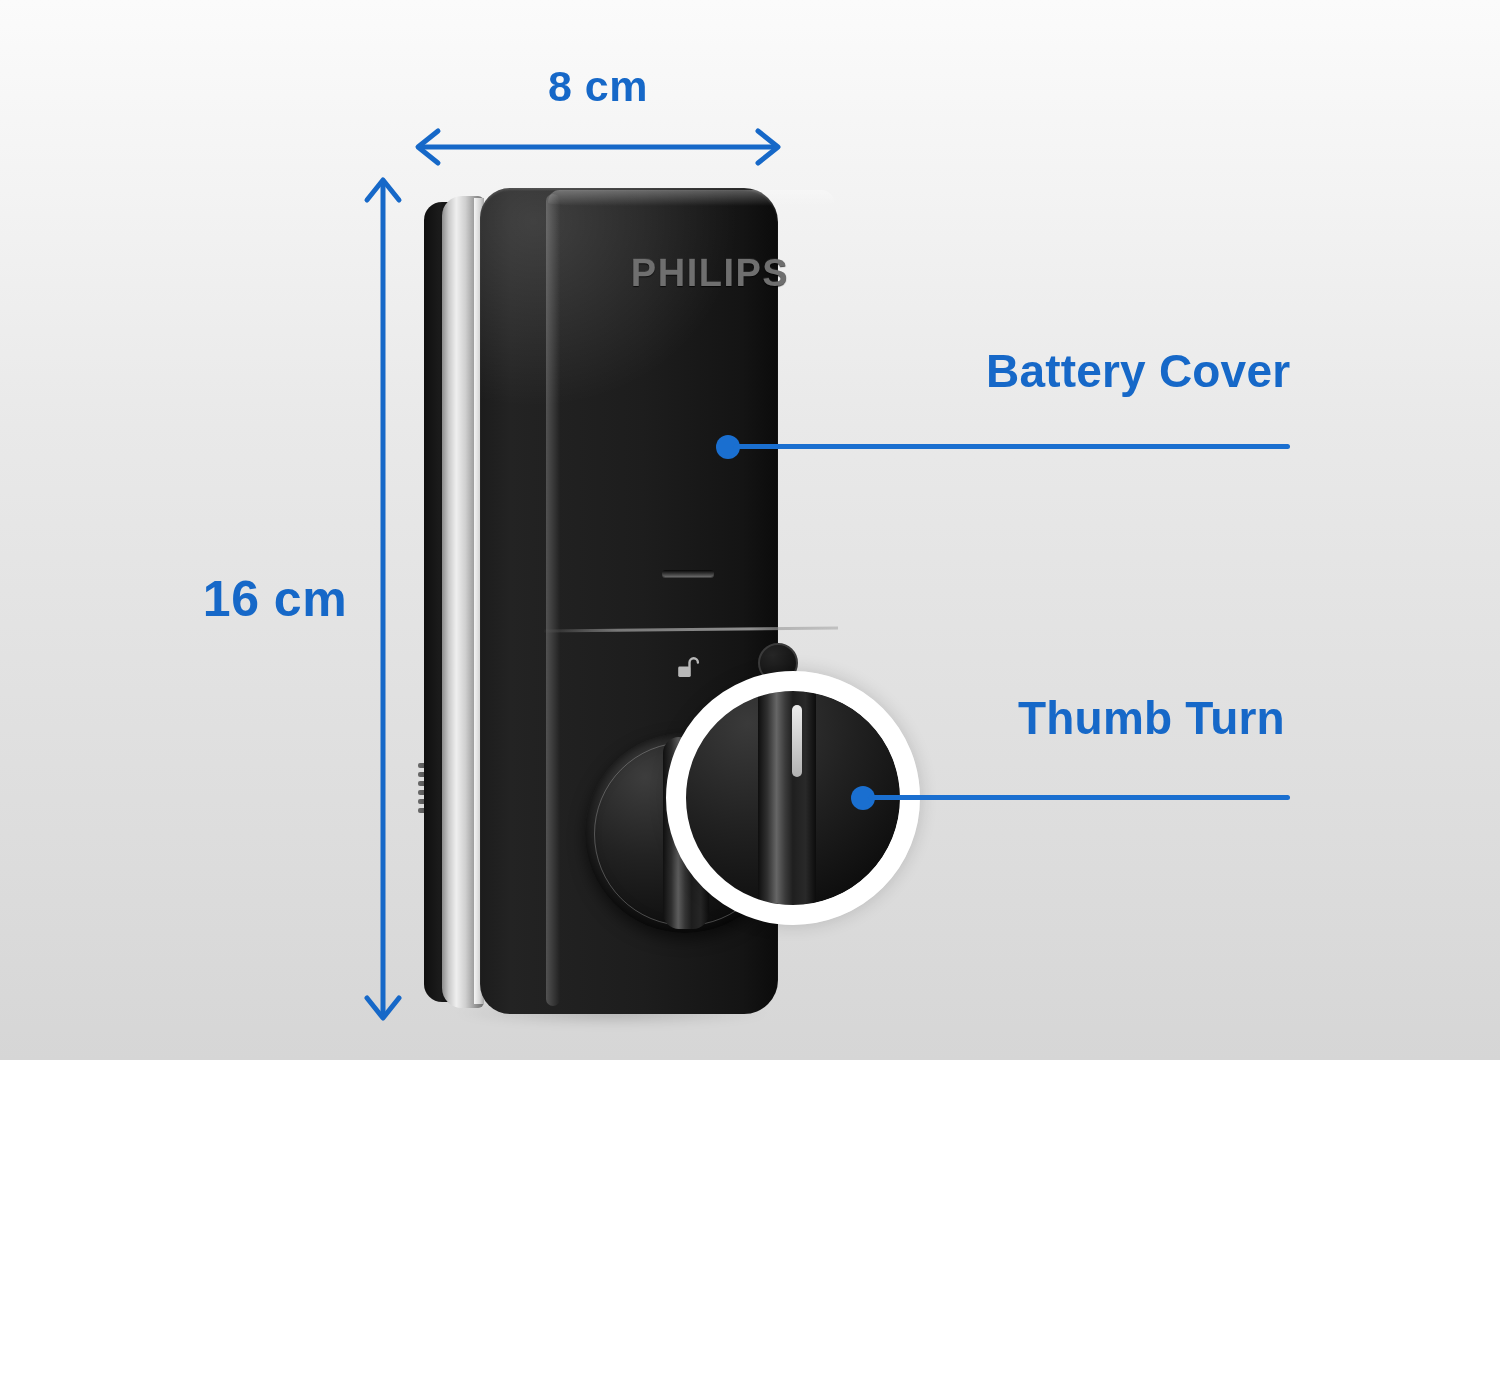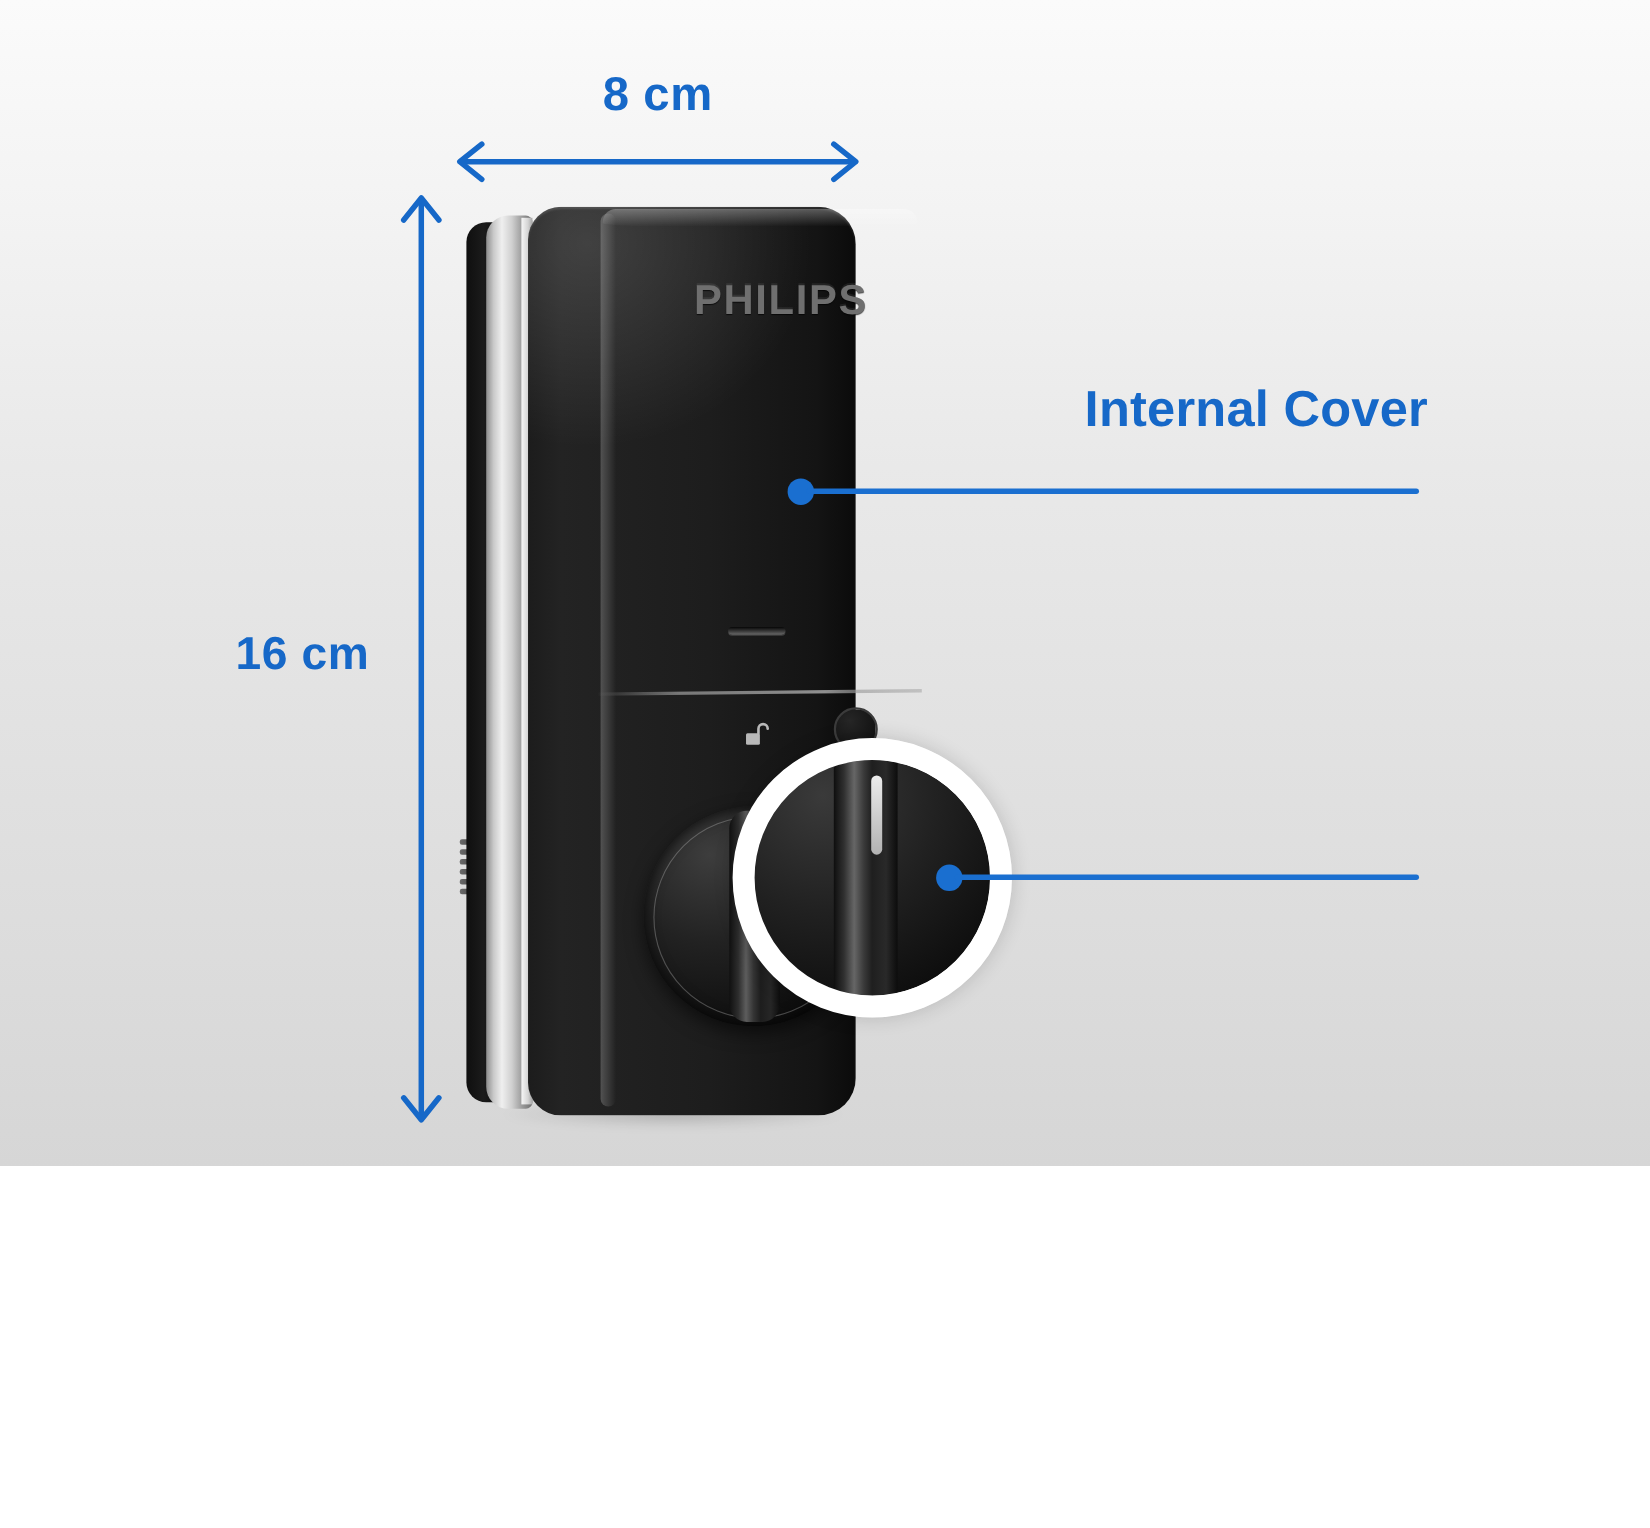--- a/index.html
+++ b/index.html
@@ -30,21 +30,21 @@
   #label-width {
     left: 500px;
     top: 62px;
     font-size: 43px;
     width: 196px;
     text-align: center;
   }
   #label-height {
     left: 150px;
     top: 570px;
-    font-size: 42px;
+    font-size: 50px;
     width: 250px;
     text-align: center;
   }
 
   .arrow-svg {
     position: absolute;
     overflow: visible;
   }
   #arrow-width { left: 408px; top: 126px; }
   #arrow-height { left: 362px; top: 170px; }
@@ -433,19 +433,20 @@
       <div class="mag-knob-base"></div>
       <div class="mag-knob-rim"></div>
       <div class="mag-knob-lever"></div>
       <div class="mag-knob-notch"></div>
     </div>
     <div id="magnifier-ring"></div>
   </div>
 
   <div class="callout-dot" id="callout-battery-dot"></div>
   <div class="callout-line" id="callout-battery-line"></div>
-  <div class="callout-text" id="callout-battery-label">Internal Cover</div>
+  <div class="callout-text" id="callout-battery-label">Battery Cover</div>
 
   <div class="callout-dot" id="callout-thumb-dot"></div>
   <div class="callout-line" id="callout-thumb-line"></div>
+  <div class="callout-text" id="callout-thumb-label">Thumb Turn</div>
 
 
 </div>
 
 </body></html>

